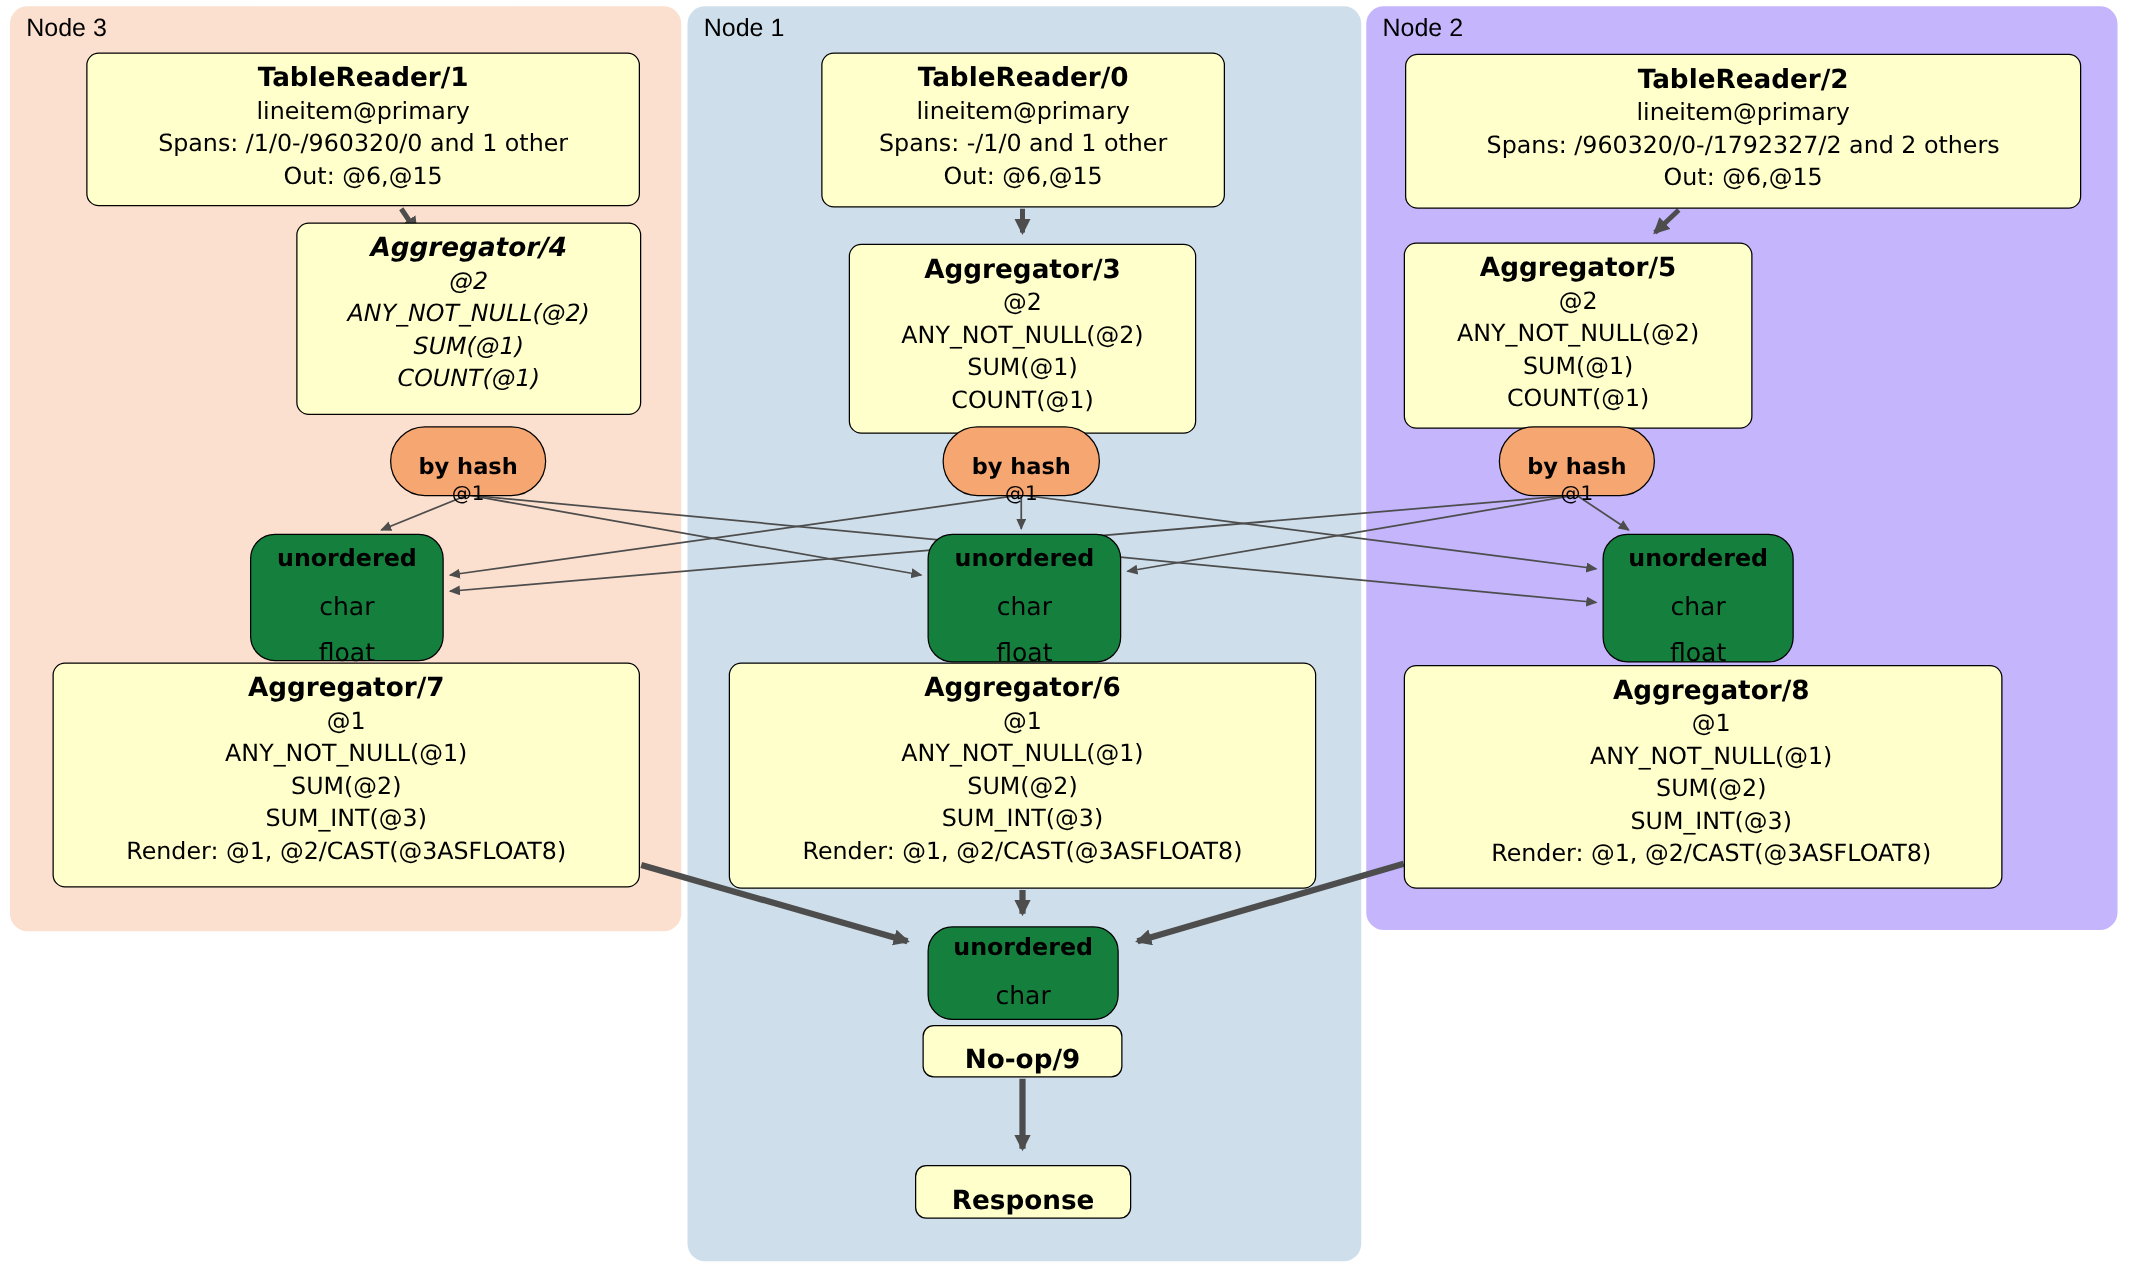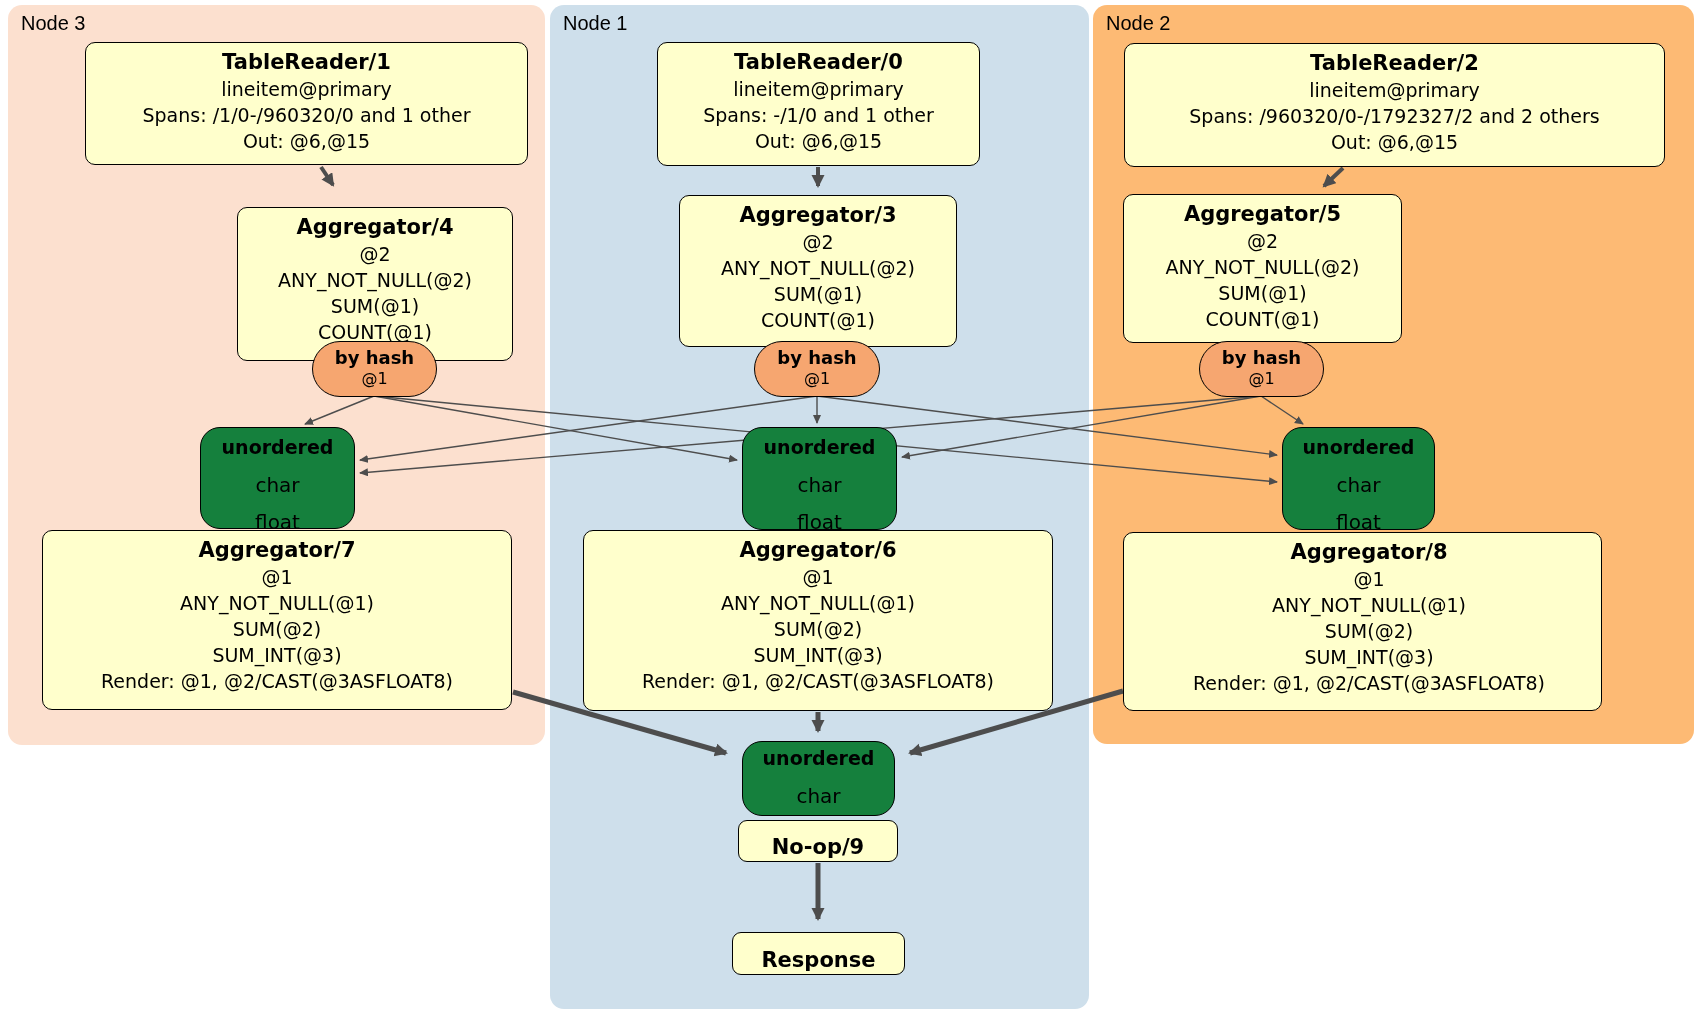--- a/index.html
+++ b/index.html
@@ -6,40 +6,40 @@
   #canvas{position:relative;width:1706px;height:1016px;background:#ffffff;overflow:hidden;
           font-family:"DejaVu Sans",sans-serif;color:#000;}
   .region{position:absolute;border-radius:14px;}
   .region-label{position:absolute;left:13px;top:7px;font-family:"Liberation Sans",sans-serif;
           font-size:20px;color:#000;}
   #edges{position:absolute;left:0;top:0;z-index:2;}
   .box{position:absolute;z-index:3;background:#ffffcc;border:1.6px solid #000;border-radius:10px;
        text-align:center;box-sizing:border-box;padding-top:5px;}
   .ptitle{font-size:21px;font-weight:bold;line-height:28px;white-space:nowrap;}
   .pline{font-size:19px;line-height:26px;white-space:nowrap;}
-  .router{background:#f6a670;border-radius:28px;padding-top:4px;}
+  .router{background:#f6a670;border-radius:28px;padding-top:20px;}
   .rtitle{font-size:18px;font-weight:bold;line-height:23px;}
   .rline{font-size:16px;line-height:20px;}
   .sync{background:#15803d;border-radius:20px;padding-top:7px;}
   .stitle{font-size:19px;font-weight:bold;line-height:24px;}
   .sline{font-size:20px;line-height:21px;margin-top:16px;}
   .single{display:flex;align-items:flex-end;justify-content:center;padding-top:0;border-radius:9px;}
 </style>
 </head>
 <body>
 
 <div id="canvas">
 
   <div class="region" style="left:8px;top:5px;width:537px;height:740px;background:#fce0cf;">
     <div class="region-label">Node 3</div>
   </div>
   <div class="region" style="left:550px;top:5px;width:539px;height:1004px;background:#cedfeb;">
     <div class="region-label">Node 1</div>
   </div>
-  <div class="region" style="left:1093px;top:5px;width:601px;height:739px;background:#fdba74;">
+  <div class="region" style="left:1093px;top:5px;width:601px;height:739px;background:#c4b5fd;">
     <div class="region-label">Node 2</div>
   </div>
 
   <svg id="edges" width="1706" height="1016">
     <defs>
       <marker id="athin" markerUnits="userSpaceOnUse" markerWidth="12" markerHeight="10" refX="8" refY="4" orient="auto">
         <path d="M0,0 L9,4 L0,8 z" fill="#4d4d4d"></path>
       </marker>
       <marker id="athick" markerUnits="userSpaceOnUse" markerWidth="18" markerHeight="16" refX="11" refY="6.5" orient="auto">
         <path d="M0,0 L13,6.5 L0,13 z" fill="#4d4d4d"></path>
@@ -62,27 +62,27 @@
       <line x1="1343" y1="168" x2="1324" y2="186" marker-end="url(#athick)"></line>
     </g>
     <g stroke="#4d4d4d" stroke-width="5" fill="none">
       <line x1="513" y1="692" x2="726" y2="753" marker-end="url(#athick)"></line>
       <line x1="818" y1="712" x2="818" y2="731" marker-end="url(#athick)"></line>
       <line x1="1123" y1="691" x2="910" y2="753" marker-end="url(#athick)"></line>
       <line x1="818" y1="863" x2="818" y2="919" marker-end="url(#athick)"></line>
     </g>
   </svg>
 
-  <div class="box" style="left:69px;top:42px;width:443px;height:123px;margin-left:16px;">
+  <div class="box" style="left:69px;top:42px;width:443px;height:123px;">
     <div class="ptitle">TableReader/1</div>
     <div class="pline">lineitem@primary</div>
     <div class="pline">Spans: /1/0-/960320/0 and 1 other</div>
     <div class="pline">Out: @6,@15</div>
   </div>
-  <div class="box" style="left:237px;top:207px;width:276px;height:154px;">
+  <div class="box" style="left:237px;top:178px;width:276px;height:154px;font-style:italic;">
     <div class="ptitle">Aggregator/4</div>
     <div class="pline">@2</div>
     <div class="pline">ANY_NOT_NULL(@2)</div>
     <div class="pline">SUM(@1)</div>
     <div class="pline">COUNT(@1)</div>
   </div>
   <div class="box router" style="left:312px;top:341px;width:125px;height:56px;">
     <div class="rtitle">by hash</div>
     <div class="rline">@1</div>
   </div>

